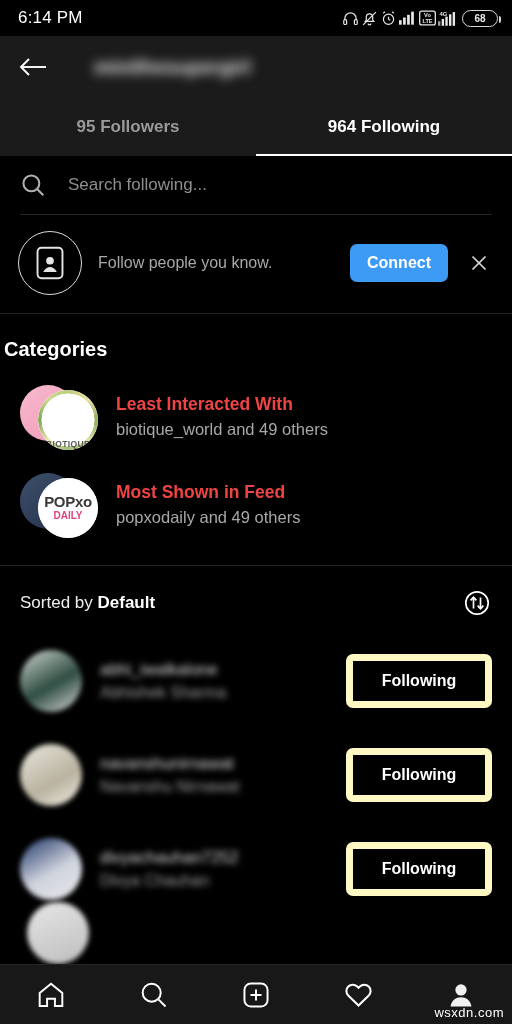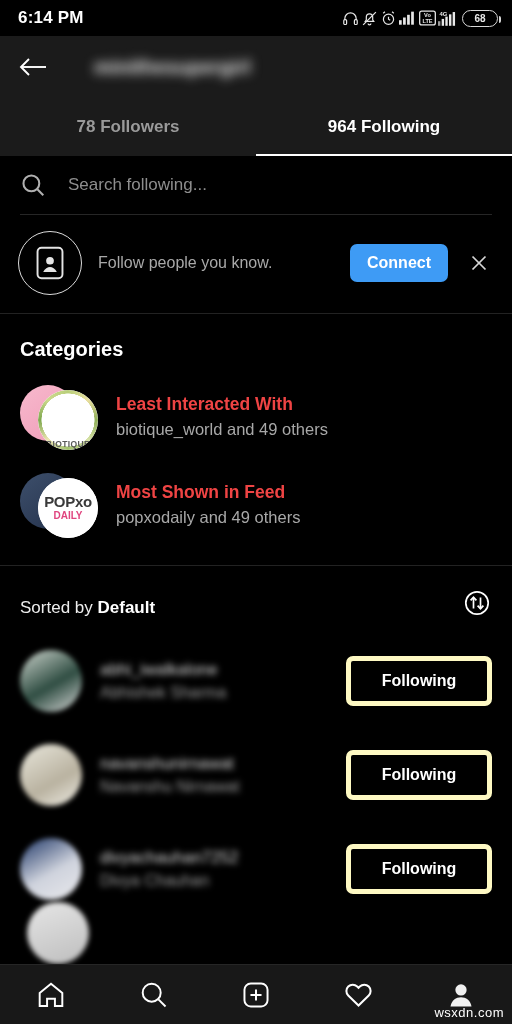--- a/index.html
+++ b/index.html
@@ -9,21 +9,21 @@
     font-family:"Liberation Sans", sans-serif;
     overflow:hidden;
   }
   .phone { position:relative; width:512px; height:1024px; background:#000; }
 
   
   .statusbar {
     height:36px; background:#000; display:flex; align-items:center;
     justify-content:space-between; padding:0 14px 0 18px;
   }
-  .status-time { color:#fff; font-size:17px; font-weight:bold; letter-spacing:.2px; }
+  .status-time { color:#fff; font-size:17px; font-weight:normal; letter-spacing:.2px; }
   .status-icons { display:flex; align-items:flex-start; gap:2px; }
   .status-icons svg { display:block; }
   .batt {
     display:flex; align-items:center; justify-content:center;
     width:36px; height:17px; border:1.6px solid #d8d8d8; border-radius:9px;
     color:#e8e8e8; font-size:10px; font-weight:bold; position:relative;
   }
   .batt:after{ content:""; position:absolute; right:-4px; top:5px; width:2.5px;
     height:7px; background:#d8d8d8; border-radius:0 2px 2px 0; }
 
@@ -65,21 +65,21 @@
   .connect-btn {
     background:#3e9bf5; color:#fff; font-size:16px; font-weight:bold;
     border:none; border-radius:7px; padding:10px 17px; cursor:pointer;
     font-family:"Liberation Sans", sans-serif;
   }
   .dismiss-x { width:30px; display:flex; justify-content:center; cursor:pointer; }
 
   .divider { height:1px; background:#222; width:100%; }
 
   
-  .cat-head { color:#fff; font-size:20px; font-weight:bold; padding:24px 20px 14px 20px; }
+  .cat-head { color:#fff; font-size:20px; font-weight:bold; padding:24px 20px 14px 4px; }
   .cat-row { display:flex; align-items:center; padding:8px 20px 14px 20px; gap:18px; }
   .cat-avatars { position:relative; width:78px; height:66px; min-width:78px; }
   .av-back {
     position:absolute; left:0; top:2px; width:56px; height:56px; border-radius:50%;
     overflow:hidden;
   }
   .av-front {
     position:absolute; left:18px; top:7px; width:60px; height:60px; border-radius:50%;
     overflow:hidden; background:#fff; display:flex; align-items:center;
     justify-content:center; flex-direction:column;
@@ -94,38 +94,38 @@
   .biotique-txt { color:#5a5a5a; font-size:8.5px; font-weight:bold; letter-spacing:.4px;margin-top:48px; }
   .popxo-bg { width:60px; height:60px; border-radius:50%; background:#fff;
     display:flex; flex-direction:column; align-items:center; justify-content:center; }
   .popxo-1 { color:#3a3a3a; font-size:15px; font-weight:bold; letter-spacing:-.3px; line-height:1; }
   .popxo-2 { color:#e0457f; font-size:10px; font-weight:bold; line-height:1.3; }
   .cat-title { color:#ef4444; font-size:17.5px; font-weight:bold; margin-bottom:5px; }
   .cat-sub { color:#a8a8a8; font-size:16.5px; }
 
   
   .sorted-row {
-    display:flex; align-items:flex-end; justify-content:space-between;
+    display:flex; align-items:center; justify-content:space-between;
     padding:22px 20px 16px 20px;
   }
   .sorted-txt { color:#ededed; font-size:17px; }
   .sorted-txt b { color:#fff; font-weight:bold; }
   .sort-ic { width:30px; height:30px; cursor:pointer; }
 
   
   .user-row { display:flex; align-items:center; padding:10px 20px; gap:18px; height:94px; }
   .u-av {
     width:62px; height:62px; min-width:62px; border-radius:50%;
     overflow:hidden; filter:blur(2.4px);
   }
   .u-txt { flex:1; filter:blur(3.4px); user-select:none; }
   .u-name { color:#d9d9d9; font-size:16.5px; margin-bottom:5px; }
   .u-full { color:#9e9e9e; font-size:16px; }
   .follow-btn {
-    border:5px solid #fef9c3; background:transparent; color:#fff;
+    border:7px solid #fef9c3; background:transparent; color:#fff;
     font-size:16px; font-weight:bold; border-radius:7px; padding:11px 8px;
     width:146px; cursor:pointer; font-family:"Liberation Sans", sans-serif;margin-left:48px;
   }
   .partial-av {
     position:absolute; left:27px; bottom:60px; width:62px; height:62px;
     border-radius:50%; background:linear-gradient(160deg,#e6e6e6,#bdbdbd);
     filter:blur(2.4px);
   }
 
   
@@ -195,21 +195,21 @@
     <div class="header-top">
       <div class="back-btn">
         <svg width="30" height="24" viewBox="0 0 30 24" fill="none" stroke="#fff" stroke-width="1.9">
           <line x1="28" y1="12" x2="3" y2="12"></line>
             <polyline points="11,4 3,12 11,20"></polyline>
         </svg>
       </div>
       <div class="uname">minithesupergirl</div>
     </div>
     <div class="tabs">
-      <div class="tab inactive">78 Followers</div>
+      <div class="tab inactive">95 Followers</div>
       <div class="tab active">964 Following</div>
     </div>
   </div>
 
   <div class="content">
 
     <div class="search-wrap">
       <div class="search-row">
         <svg width="26" height="26" viewBox="0 0 24 24" fill="none" stroke="#b0b0b0" stroke-width="1.9">
           <circle cx="10.5" cy="10.5" r="7.3"></circle>

